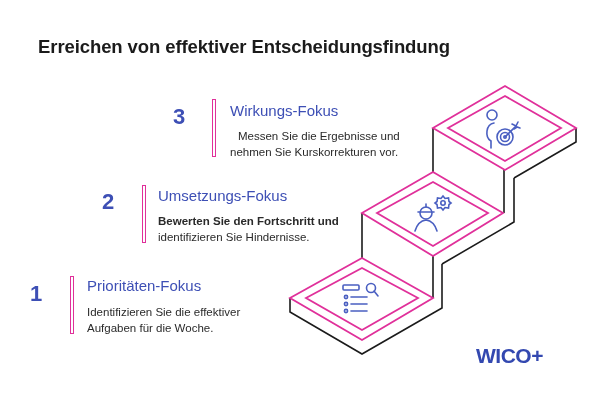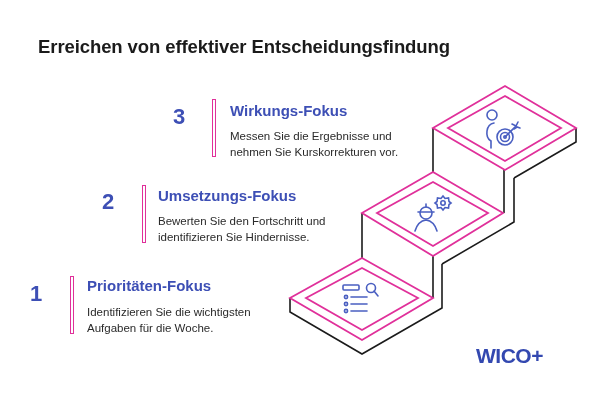--- a/index.html
+++ b/index.html
@@ -1,45 +1,45 @@
 <!DOCTYPE html>
 <html><head>
   <meta charset="utf-8">
   <style>
     html, body { margin: 0; padding: 0; }
     body { width: 600px; height: 400px; background: #ffffff; position: relative; overflow: hidden; font-family: "Liberation Sans", sans-serif; }
     .title { position: absolute; left: 0; width: 488px; top: 36px; text-align: center; font-size: 18.5px; font-weight: bold; color: #1b1b1b; letter-spacing: -0.1px; }
     .num { position: absolute; font-size: 22px; font-weight: bold; color: #3d4fb5; }
     .bar { position: absolute; width: 2px; height: 56px; border: 1.6px solid #e0309a; background: #fff; }
-    .step-title { position: absolute; font-size: 15px; font-weight: bold; color: #3d4fb5; white-space: nowrap; }
+    .step-title { position: absolute; font-size: 15px; font-weight: normal; color: #3d4fb5; white-space: nowrap; }
     .step-desc { position: absolute; font-size: 11.5px; line-height: 16px; color: #2a2a2a; white-space: nowrap; }
     .logo { position: absolute; left: 476px; top: 344px; font-size: 21px; font-weight: bold; color: #3348b0; letter-spacing: -0.5px; }
     svg.stairs { position: absolute; left: 0; top: 0; }
   </style>
 </head>
 <body>
 
 <div class="title">Erreichen von effektiver Entscheidungsfindung</div>
 
 <div class="num" style="left:173px; top:104px;">3</div>
 <div class="bar" style="left:212px; top:99px;"></div>
 <div class="step-title" style="left:230px; top:102px;">Wirkungs-Fokus</div>
-<div class="step-desc" style="left:230px; top:128px;">Messen Sie die Ergebnisse und</div>
+<div class="step-desc" style="left:238px; top:128px;">Messen Sie die Ergebnisse und</div>
 <div class="step-desc" style="left:230px; top:144px;text-align:right;">nehmen Sie Kurskorrekturen vor.</div>
 
 <div class="num" style="left:102px; top:189px;">2</div>
 <div class="bar" style="left:142px; top:185px;"></div>
 <div class="step-title" style="left:158px; top:187px;text-align:center;">Umsetzungs-Fokus</div>
-<div class="step-desc" style="left:158px; top:213px;">Bewerten Sie den Fortschritt und</div>
+<div class="step-desc" style="left:158px; top:213px;font-weight:bold;">Bewerten Sie den Fortschritt und</div>
 <div class="step-desc" style="left:158px; top:229px;">identifizieren Sie Hindernisse.</div>
 
 <div class="num" style="left:30px; top:281px;">1</div>
 <div class="bar" style="left:70px; top:276px;"></div>
 <div class="step-title" style="left:87px; top:277px;text-align:center;">Prioritäten-Fokus</div>
-<div class="step-desc" style="left:87px; top:304px;">Identifizieren Sie die wichtigsten</div>
+<div class="step-desc" style="left:87px; top:304px;">Identifizieren Sie die effektiver</div>
 <div class="step-desc" style="left:87px; top:320px;text-align:right;">Aufgaben für die Woche.</div>
 
 <svg class="stairs" width="600" height="400" viewBox="0 0 600 400">
   <g fill="none" stroke="#1b1b1b" stroke-width="1.6" stroke-linejoin="miter">
 
     <polyline points="290,298 290,312 362,354 442,308 442,264"></polyline>
 
     <polyline points="442,264 514,222 514,178"></polyline>
 
     <polyline points="514,178 576,142 576,128"></polyline>

